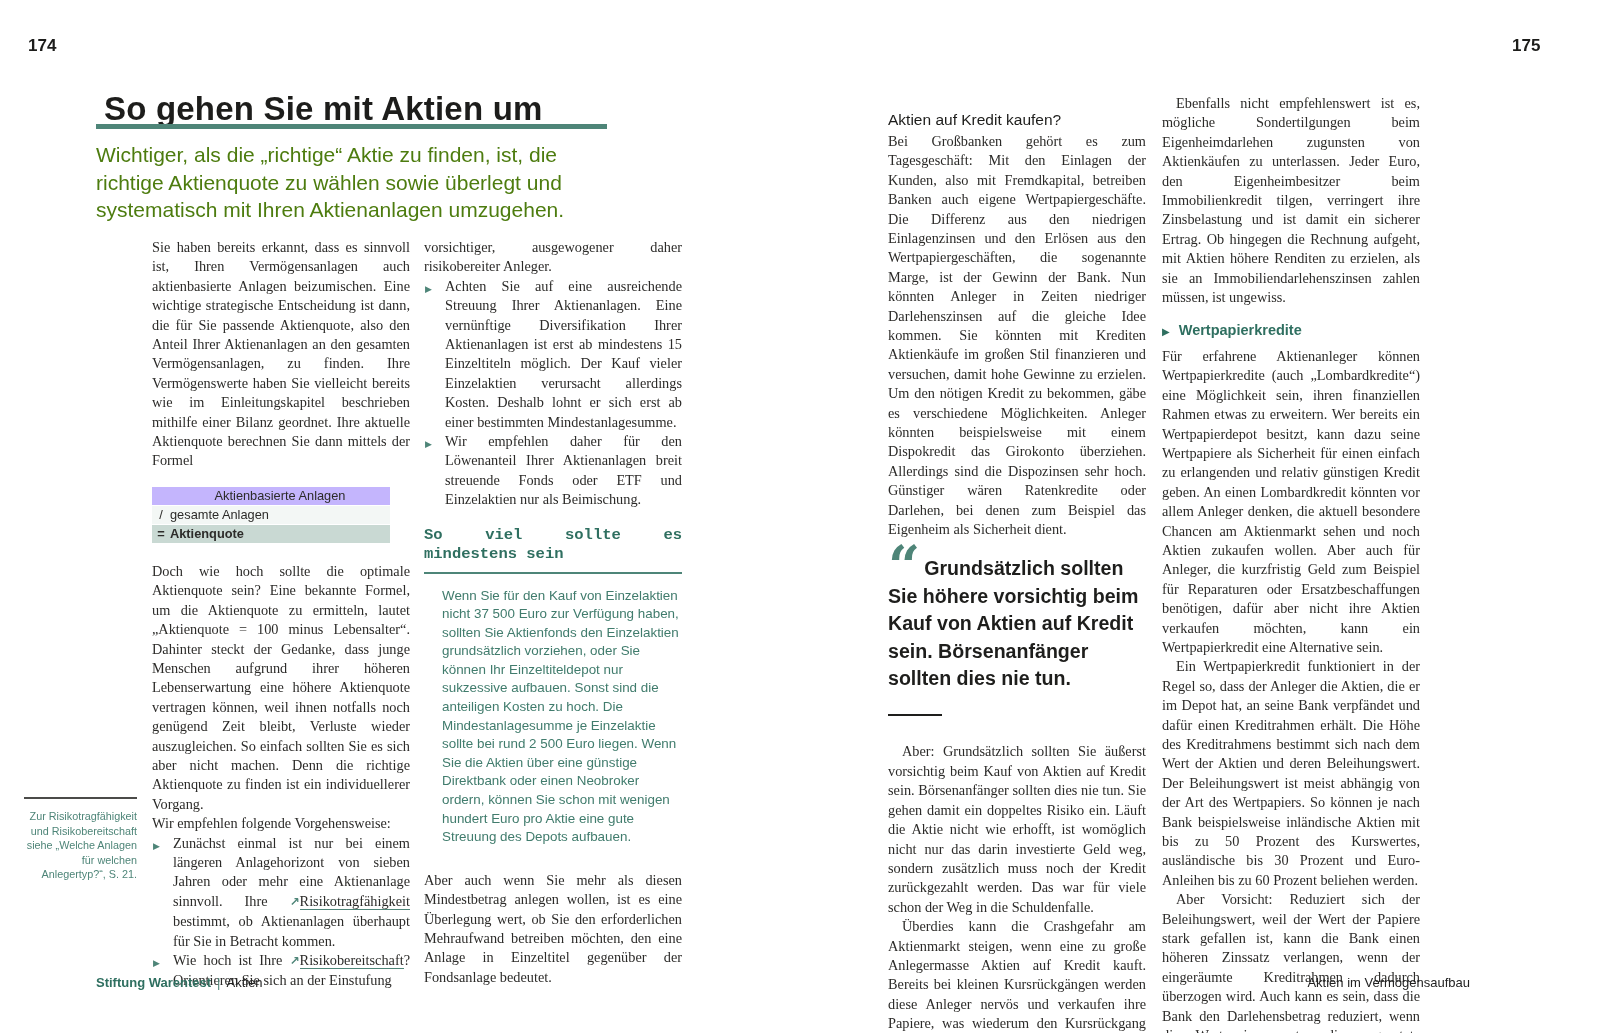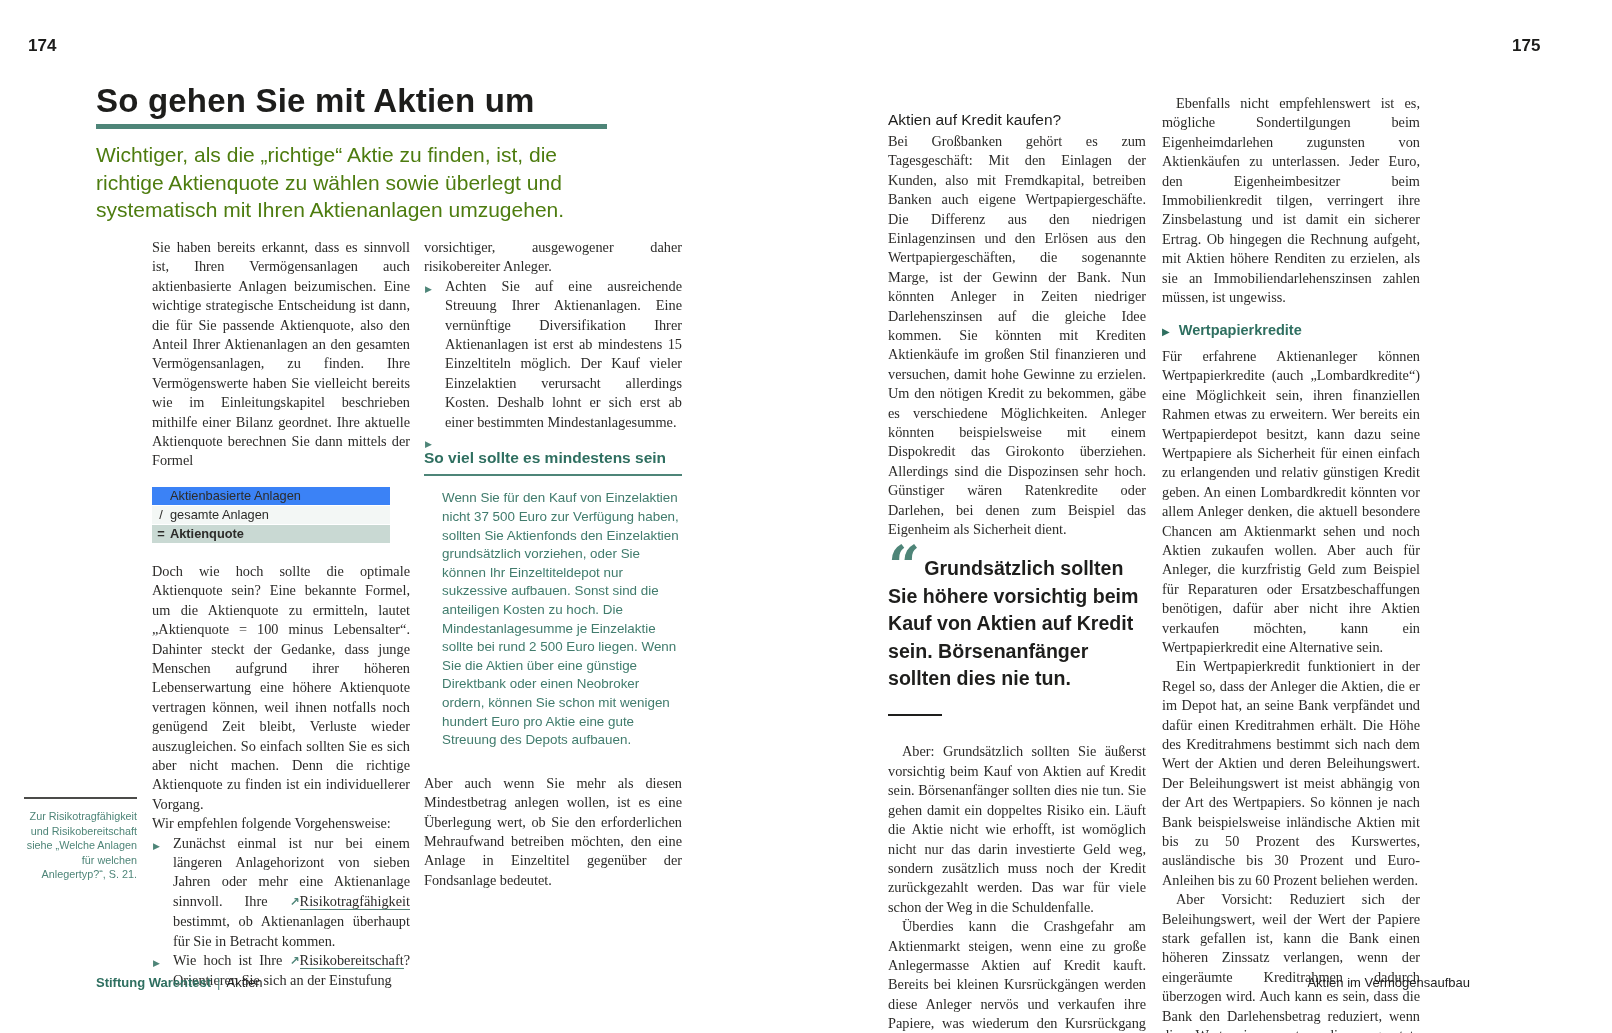--- a/index.html
+++ b/index.html
@@ -27,21 +27,21 @@
   .title-rule{background:var(--teal);height:5px;}
   .intro{font-size:21px;line-height:27.6px;color:#4d7c0f;}
 
   
   .col{width:258px;}
 
   
   .formula{width:238px;font-family:"Liberation Sans",sans-serif;font-size:12.8px;color:#2c2b29;margin-top:16px;}
   .frow{display:flex;align-items:center;height:18px;margin-bottom:1px;}
   .frow .op{width:18px;text-align:center;flex:0 0 18px;}
-  .frow.r1{background:#3b82f6;}
+  .frow.r1{background:#c4b5fd;justify-content:center;}
   .frow.r2{background:#f3f7f5;}
   .frow.r3{background:#c9d9d3;font-weight:bold;}
 
   
   .bullet{position:relative;padding-left:21px;text-align:justify;}
   .b-marker{position:absolute;left:1px;top:3px;font-size:9px;color:var(--teal);font-family:"DejaVu Sans",sans-serif;}
   .xref{border-bottom:1.5px solid var(--teal);}
   .xref-arrow{color:var(--teal);font-weight:bold;font-family:"DejaVu Sans",sans-serif;font-size:12px;}
 
   
@@ -71,21 +71,21 @@
   
   .footer{font-family:"Liberation Sans",sans-serif;font-size:13px;color:#222;}
   .footer .brand{font-weight:bold;color:var(--teal-dark);}
   .footer .sep{color:var(--teal);margin:0 6px;}
 </style>
 </head>
 <body>
 
 <div class="abs pagenum" style="left:28px;top:36px;">174</div>
 
-<h1 class="abs title" style="left:96px;top:82px;margin:0;">So gehen Sie mit Aktien um</h1>
+<h1 class="abs title" style="left:96px;top:82px;margin:8px;">So gehen Sie mit Aktien um</h1>
 <div class="abs title-rule" style="left:96px;top:124px;width:511px;"></div>
 
 <p class="abs sans intro" style="left:96px;top:141px;width:516px;">Wichtiger, als die „richtige“ Aktie zu finden, ist, die richtige Aktien­quote zu wählen sowie überlegt und systematisch mit Ihren Aktien­anlagen umzugehen.</p>
 
 <div class="abs col serifbody" style="left:152px;top:238px;">
   <p>Sie haben bereits erkannt, dass es sinnvoll ist, Ihren Vermögensanlagen auch aktienbasierte Anlagen beizumischen. Eine wichtige strategische Entscheidung ist dann, die für Sie passende Aktienquote, also den Anteil Ihrer Aktienanlagen an den gesamten Vermögensanlagen, zu finden. Ihre Vermögenswerte haben Sie vielleicht bereits wie im Einleitungskapitel beschrieben mithilfe einer Bilanz geordnet. Ihre aktuelle Aktienquote berechnen Sie dann mittels der Formel</p>
 
   <div class="formula">
     <div class="frow r1">
       <span class="op"></span>
@@ -114,24 +114,24 @@
 
 <div class="abs margin-note">Zur Risikotragfähigkeit und Risikobereitschaft siehe „Welche Anlagen für welchen Anlegertyp?“, S. 21.</div>
 
 <div class="abs col serifbody" style="left:424px;top:238px;">
   <p>vorsichtiger, ausgewogener daher risikobereiter Anleger.</p>
 
   <div class="bullet">
     <span class="b-marker">▶</span><span>Achten Sie auf eine ausreichende Streuung Ihrer Aktienanlagen. Eine vernünftige Diversifikation Ihrer Aktienanlagen ist erst ab mindestens 15 Einzeltiteln möglich. Der Kauf vieler Einzelaktien verursacht allerdings Kosten. Deshalb lohnt er sich erst ab einer bestimmten Mindestanlagesumme.</span>
   </div>
   <div class="bullet">
-    <span class="b-marker">▶</span>
+    <span class="b-marker">▶</span><span>Wir empfehlen daher für den Löwenanteil Ihrer Aktienanlagen breit streuende Fonds oder ETF und Einzelaktien nur als Beimischung.</span>
   </div>
 
-  <h3 class="box-head" style="margin-bottom:13px;">So viel sollte es mindestens sein</h3>
+  <h3 class="box-head" style="margin-bottom:13px;font-family:Liberation Mono, monospace;">So viel sollte es mindestens sein</h3>
   <p class="box-text">Wenn Sie für den Kauf von Einzelaktien nicht 37 500 Euro zur Verfügung haben, sollten Sie Aktienfonds den Einzelaktien grundsätzlich vorziehen, oder Sie können Ihr Einzeltiteldepot nur sukzessive aufbauen. Sonst sind die anteiligen Kosten zu hoch. Die Mindestanlagesumme je Einzelaktie sollte bei rund 2 500 Euro liegen. Wenn Sie die Aktien über eine günstige Direktbank oder einen Neobroker ordern, können Sie schon mit wenigen hundert Euro pro Aktie eine gute Streuung des Depots aufbauen.</p>
 
   <p class="mt" style="margin-top:24px;">Aber auch wenn Sie mehr als diesen Mindestbetrag anlegen wollen, ist es eine Überlegung wert, ob Sie den erforderlichen Mehraufwand betreiben möchten, den eine Anlage in Einzeltitel gegenüber der Fondsanlage bedeutet.</p>
 </div>
 
 <div class="abs footer" style="left:96px;top:975px;">
   <span class="brand">Stiftung Warentest</span><span class="sep">|</span><span>Aktien</span>
 </div>
 
 <div class="abs pagenum" style="left:1504px;top:36px;margin-left:8px;">175</div>

